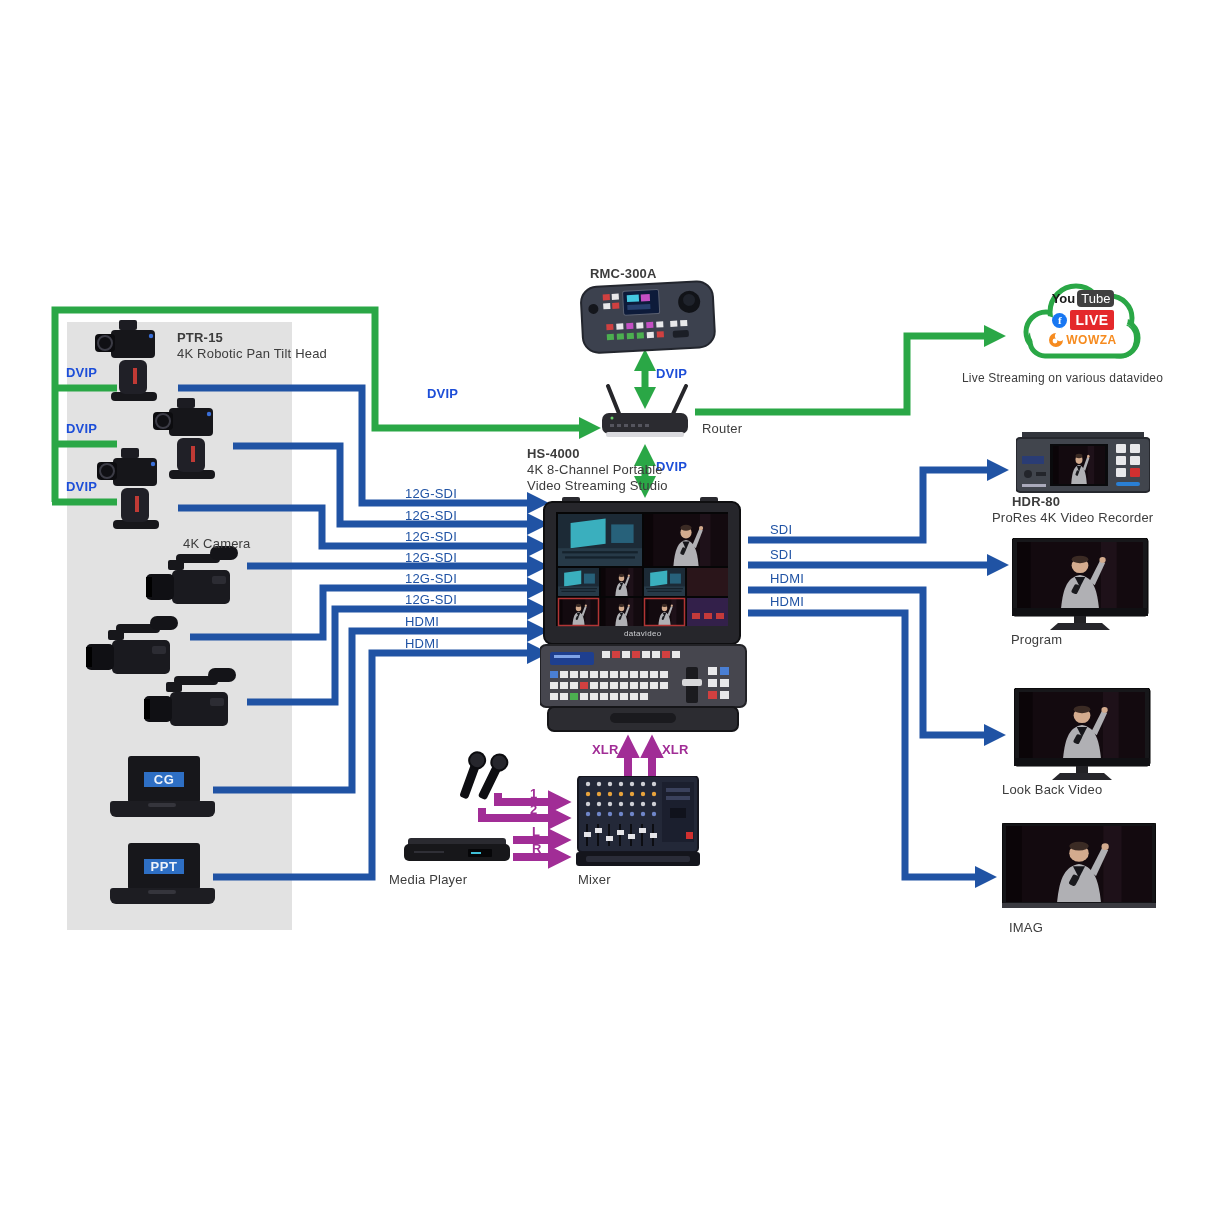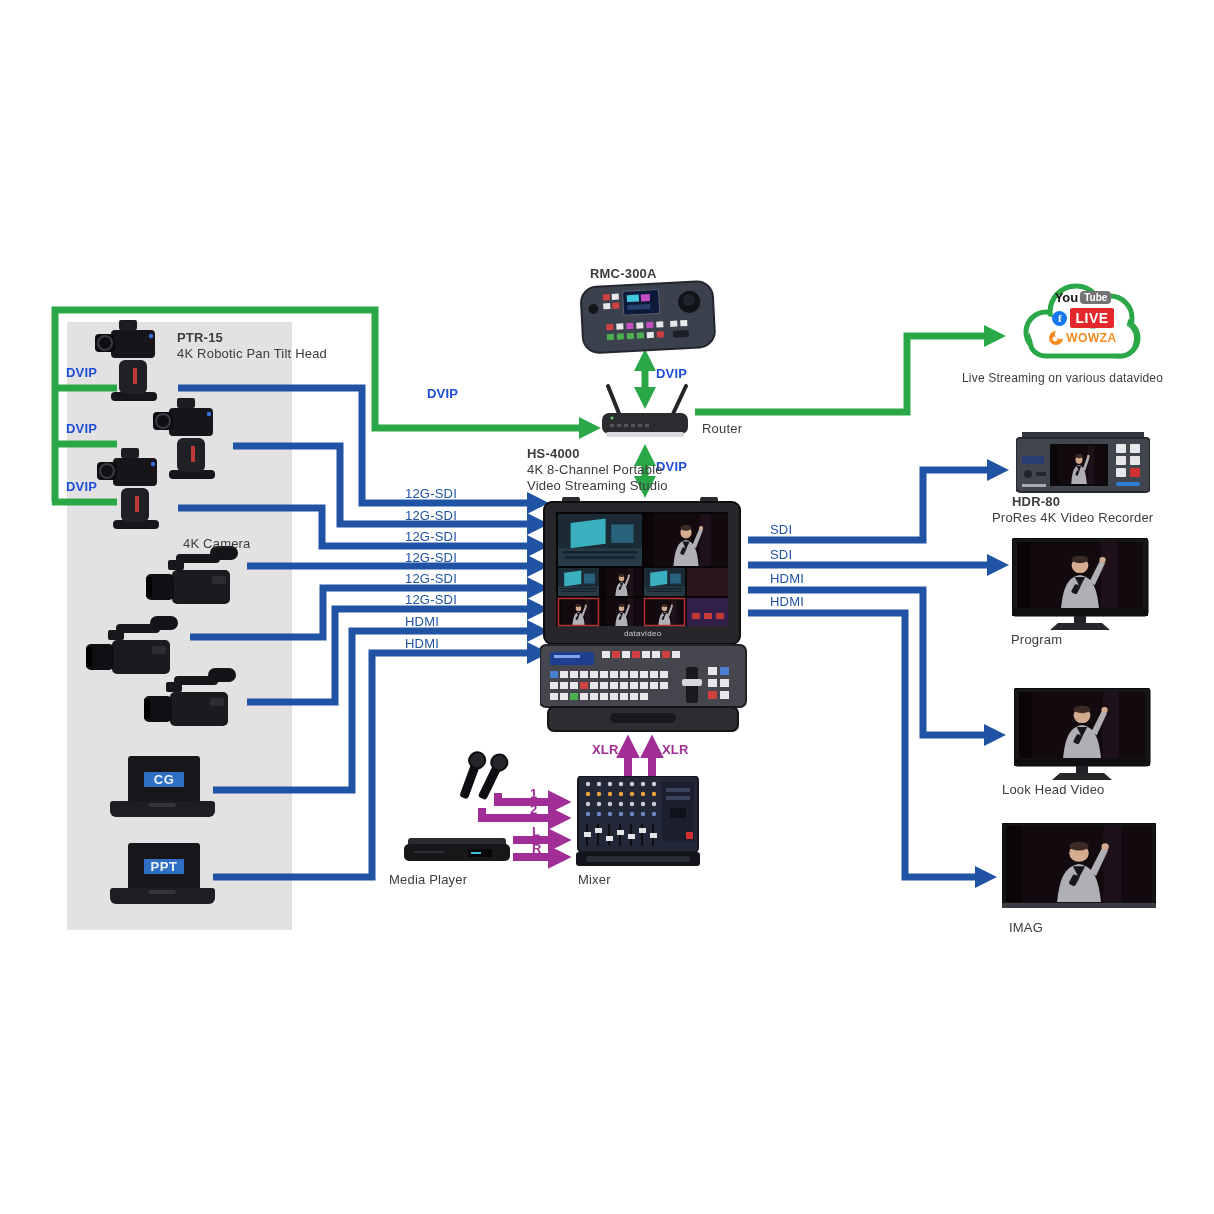--- a/index.html
+++ b/index.html
@@ -18,21 +18,21 @@
   .lap{position:absolute;width:105px;height:70px;}
   .lap-screen{position:absolute;left:18px;top:0;width:72px;height:47px;background:#17171b;border-radius:3px;padding:16px;box-sizing:border-box;}
   .lap-screen-in{width:100%;height:100%;background:#2e6fc4;display:flex;align-items:center;justify-content:center;
                  color:#eef3fa;font-size:13px;font-weight:600;letter-spacing:.5px;}
   .lap-base{position:absolute;left:0;top:45px;width:105px;height:16px;background:#1d1d22;border-radius:3px 3px 6px 6px;}
   .lap-base:after{content:"";position:absolute;left:38px;top:2px;width:28px;height:4px;background:#35353c;border-radius:2px;}
   .cloud-wrap{position:absolute;left:1008px;top:272px;width:150px;height:102px;}
   .cloud-logos{position:absolute;left:0;top:18px;width:150px;display:flex;flex-direction:column;align-items:center;gap:3px;}
   .yt-row{display:flex;align-items:center;gap:2px;}
   .yt-you{font-size:13px;font-weight:700;color:#181818;}
-  .yt-tube{font-size:10px;font-weight:700;color:#fff;background:#737373;border-radius:4px;padding:1px 4px;}
+  .yt-tube{font-size:13px;font-weight:400;color:#fff;background:#404040;border-radius:4px;padding:1px 4px;}
   .fb-row{display:flex;align-items:center;gap:3px;}
   .fb-circle{width:15px;height:15px;border-radius:50%;background:#1877f2;color:#fff;font-weight:700;font-size:11px;
              display:flex;align-items:center;justify-content:center;font-family:"Liberation Serif",serif;}
   .fb-live{font-size:14px;font-weight:700;color:#fff;background:#e4282b;padding:2px 5px;border-radius:2px;letter-spacing:.5px;}
   .wowza-row{display:flex;align-items:center;gap:3px;}
   .wowza-txt{font-size:12px;font-weight:700;color:#f68b1f;letter-spacing:.5px;}
   .brand{position:absolute;font-size:8px;color:#cfd0d4;letter-spacing:.3px;}
 </style>
 </head>
 <body>
@@ -532,16 +532,16 @@
   <div class="lbl c purple" style="left:532px;top:824px;width:14px">L</div>
   <div class="lbl c purple" style="left:532px;top:841px;width:14px">R</div>
   <div class="lbl c" style="left:389px;top:872px;width:140px">Media Player</div>
   <div class="lbl c" style="left:578px;top:872px;width:120px">Mixer</div>
 
   <div class="lbl c small" style="left:962px;top:370px;width:240px">Live Streaming on various datavideo</div>
 
   <div class="lbl c bold" style="left:1012px;top:494px;width:140px">HDR-80</div>
   <div class="lbl c" style="left:992px;top:510px;width:180px">ProRes 4K Video Recorder</div>
   <div class="lbl c" style="left:1011px;top:632px;width:140px">Program</div>
-  <div class="lbl c" style="left:1002px;top:782px;width:160px">Look Head Video</div>
+  <div class="lbl c" style="left:1002px;top:782px;width:160px">Look Back Video</div>
   <div class="lbl c" style="left:1009px;top:920px;width:140px">IMAG</div>
 
 </div>
 
 </body></html>

